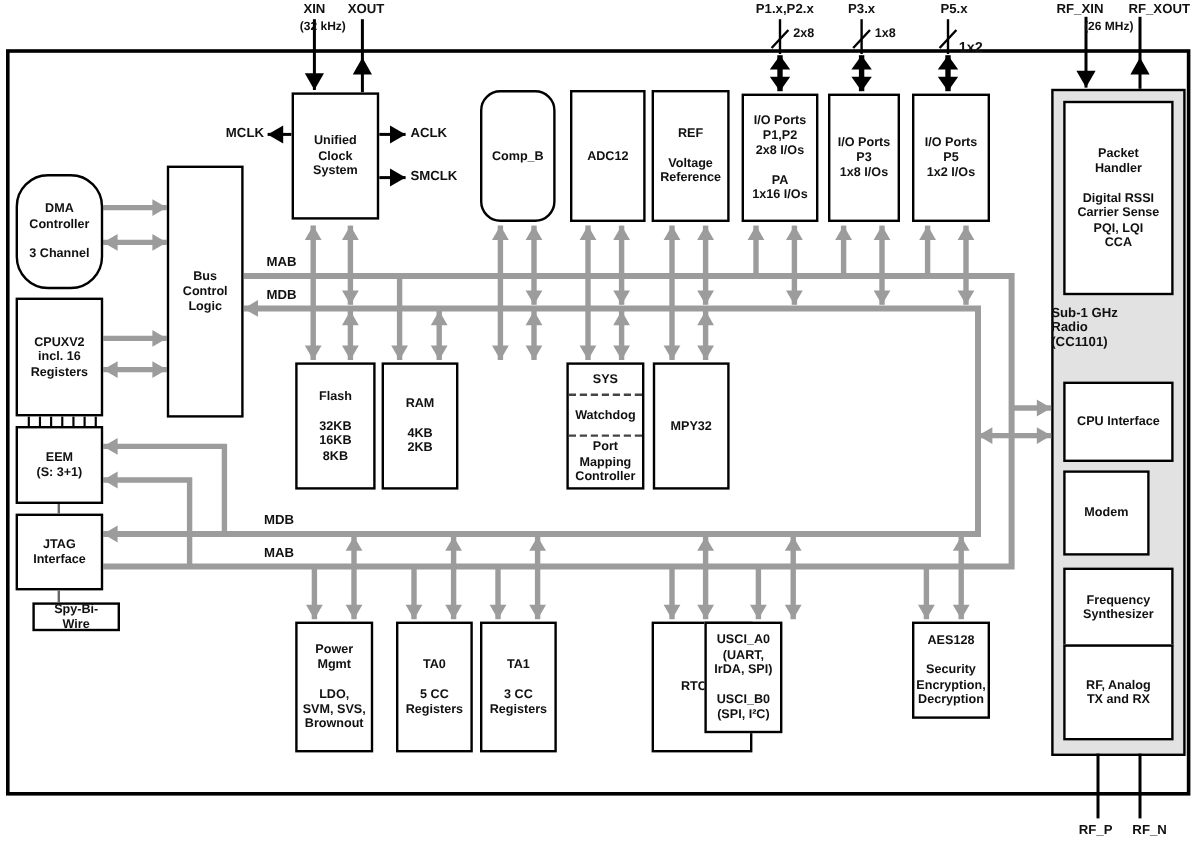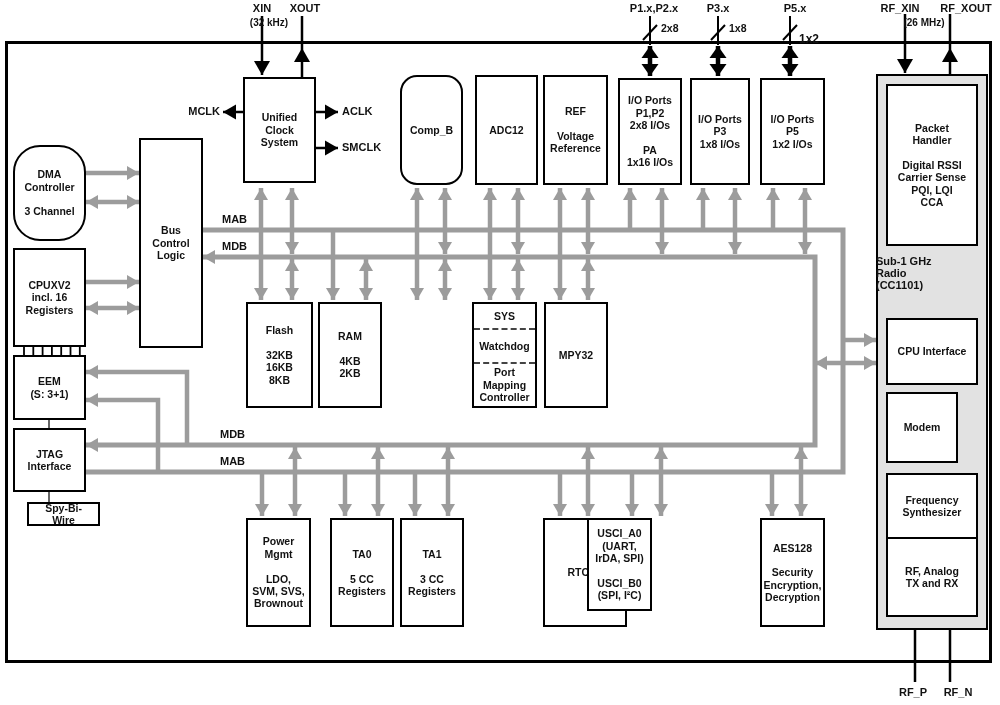--- a/index.html
+++ b/index.html
@@ -253,21 +253,21 @@
 
 3 CC
 Registers</div>
   <div class="block" style="left:543px;top:518px;width:84px;height:109px;">RTC_A</div>
   <div class="block" style="left:587px;top:518px;width:65px;height:93px;">USCI_A0
 (UART,
 IrDA, SPI)
 
 USCI_B0
 (SPI, I²C)</div>
-  <div class="block" style="left:760px;top:518px;width:65px;height:109px;">AES128
+  <div class="block" style="left:760px;top:518px;width:65px;height:81px;">AES128
 
 Security
 Encryption,
 Decryption</div>
 
   <div class="block" style="left:886px;top:84px;width:92px;height:162px;">Packet
 Handler
 
 Digital RSSI
 Carrier Sense

